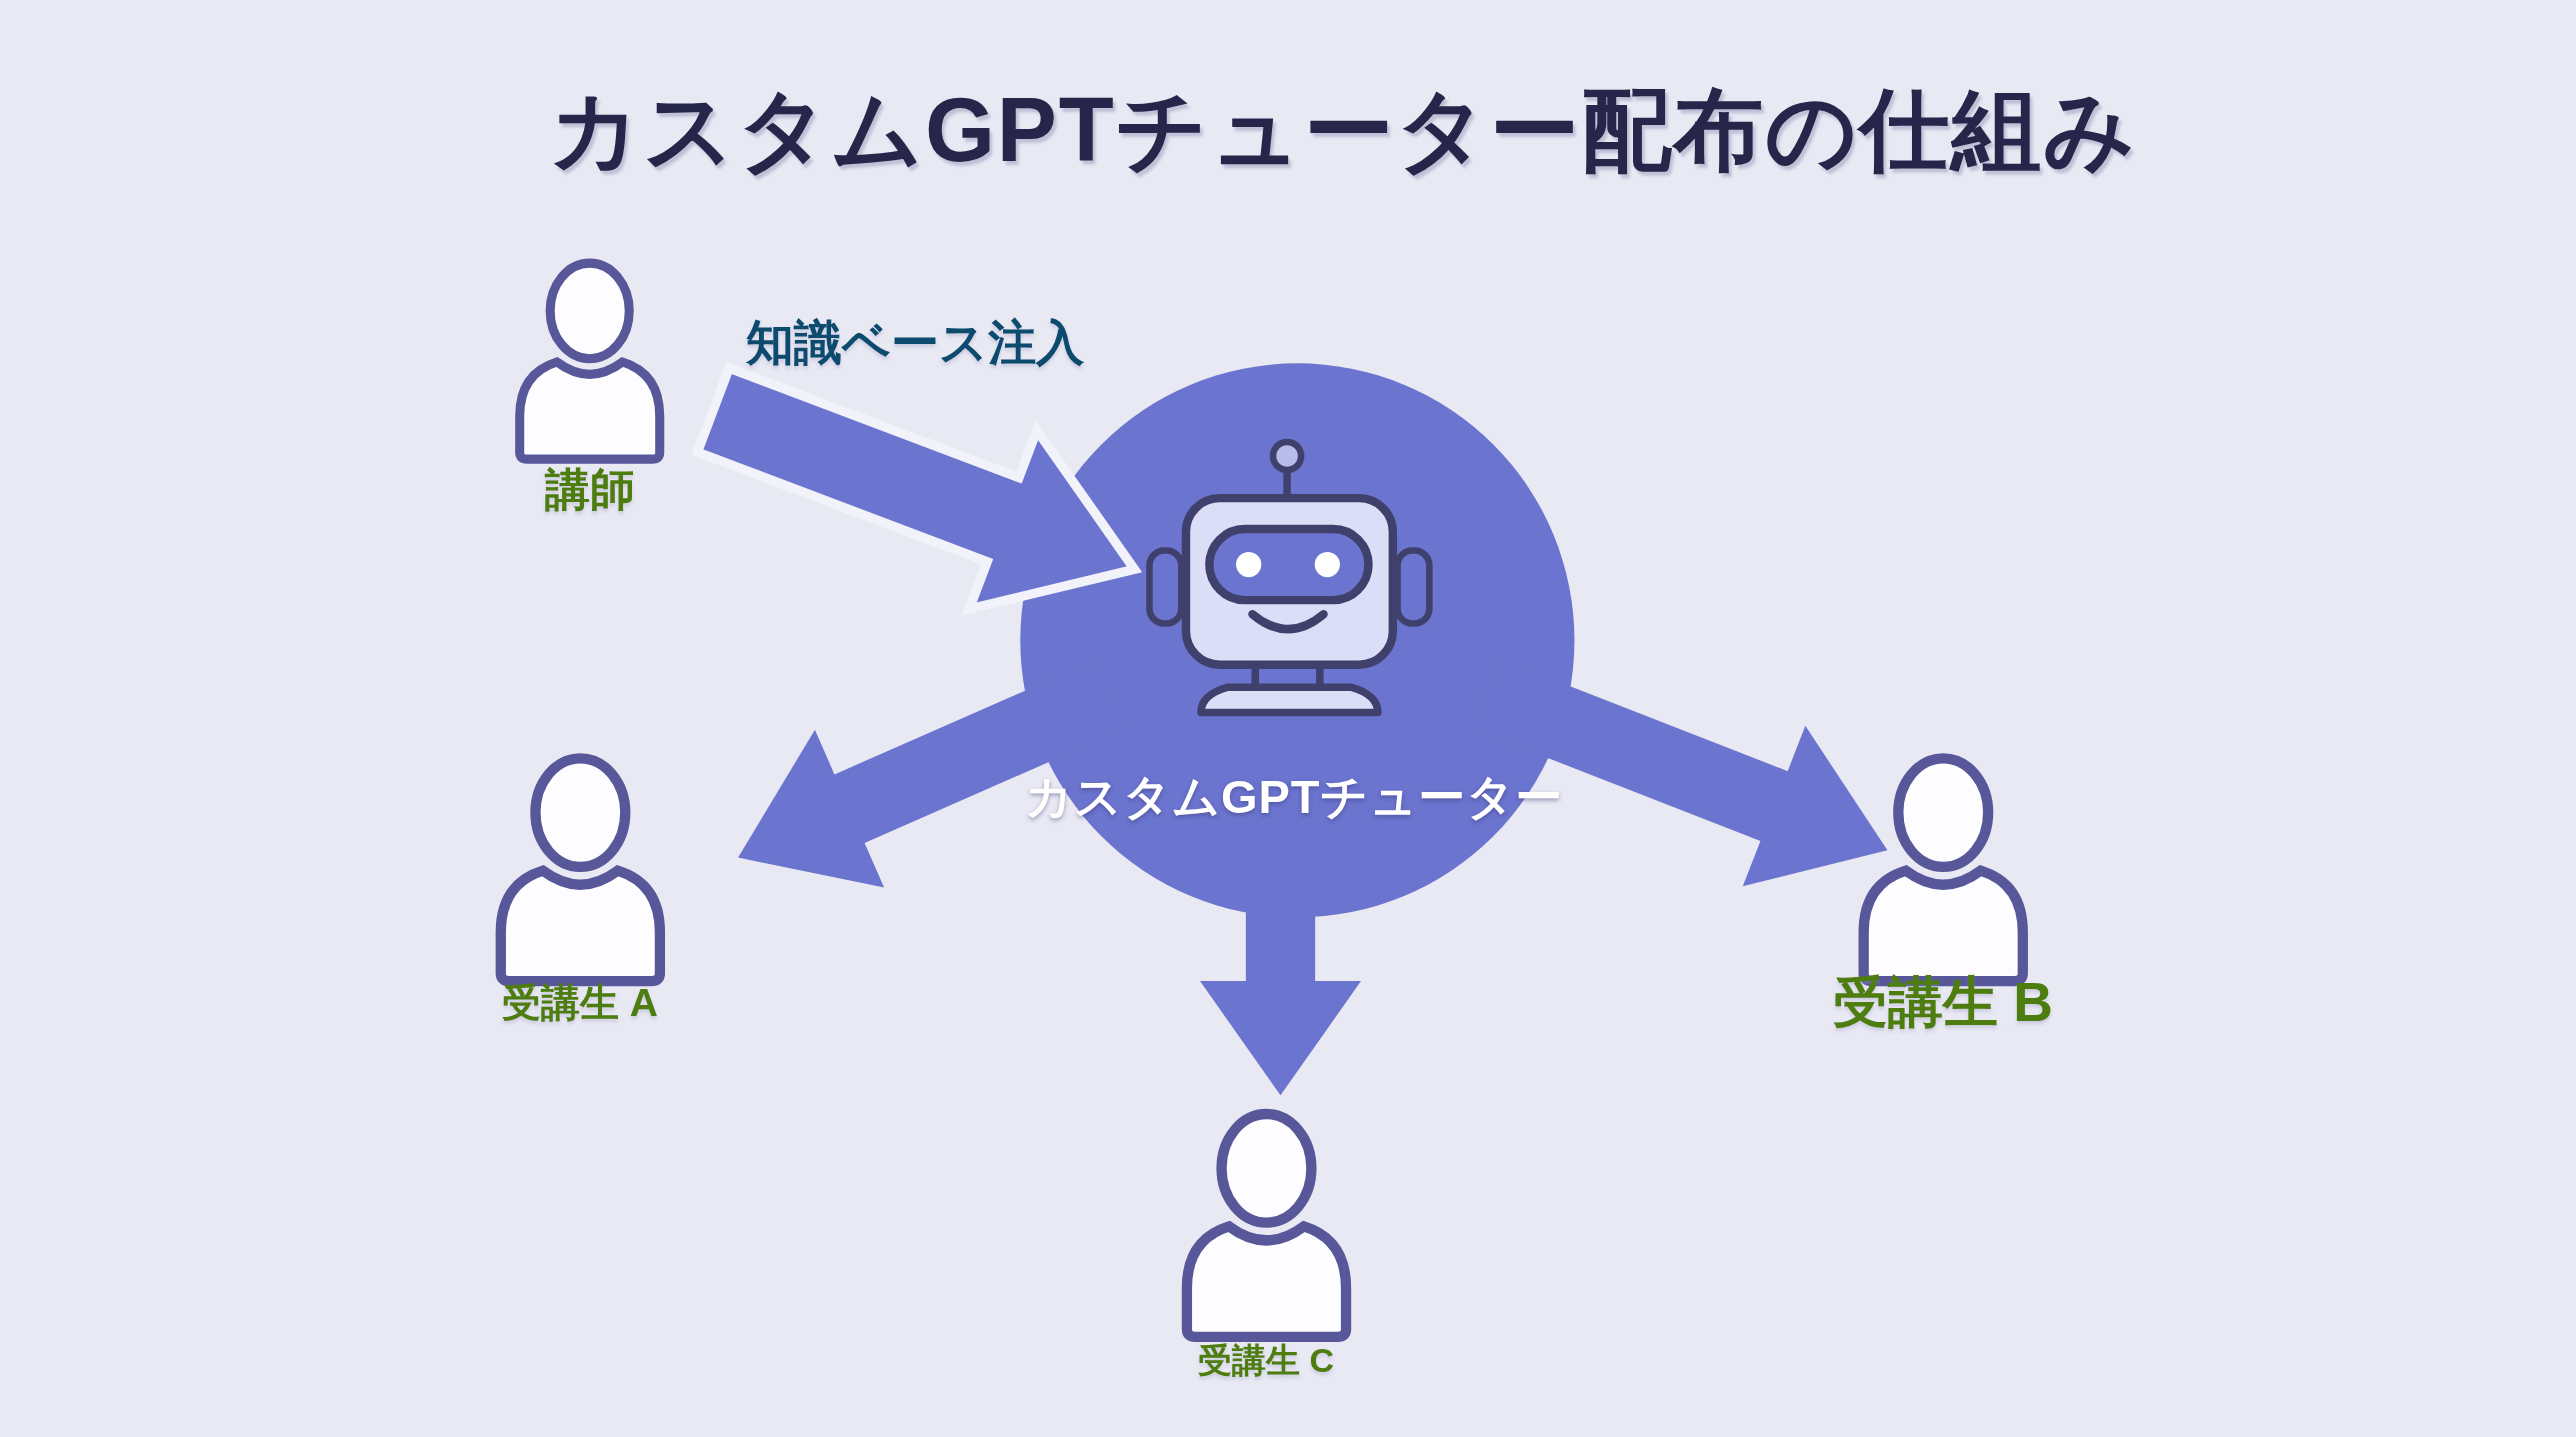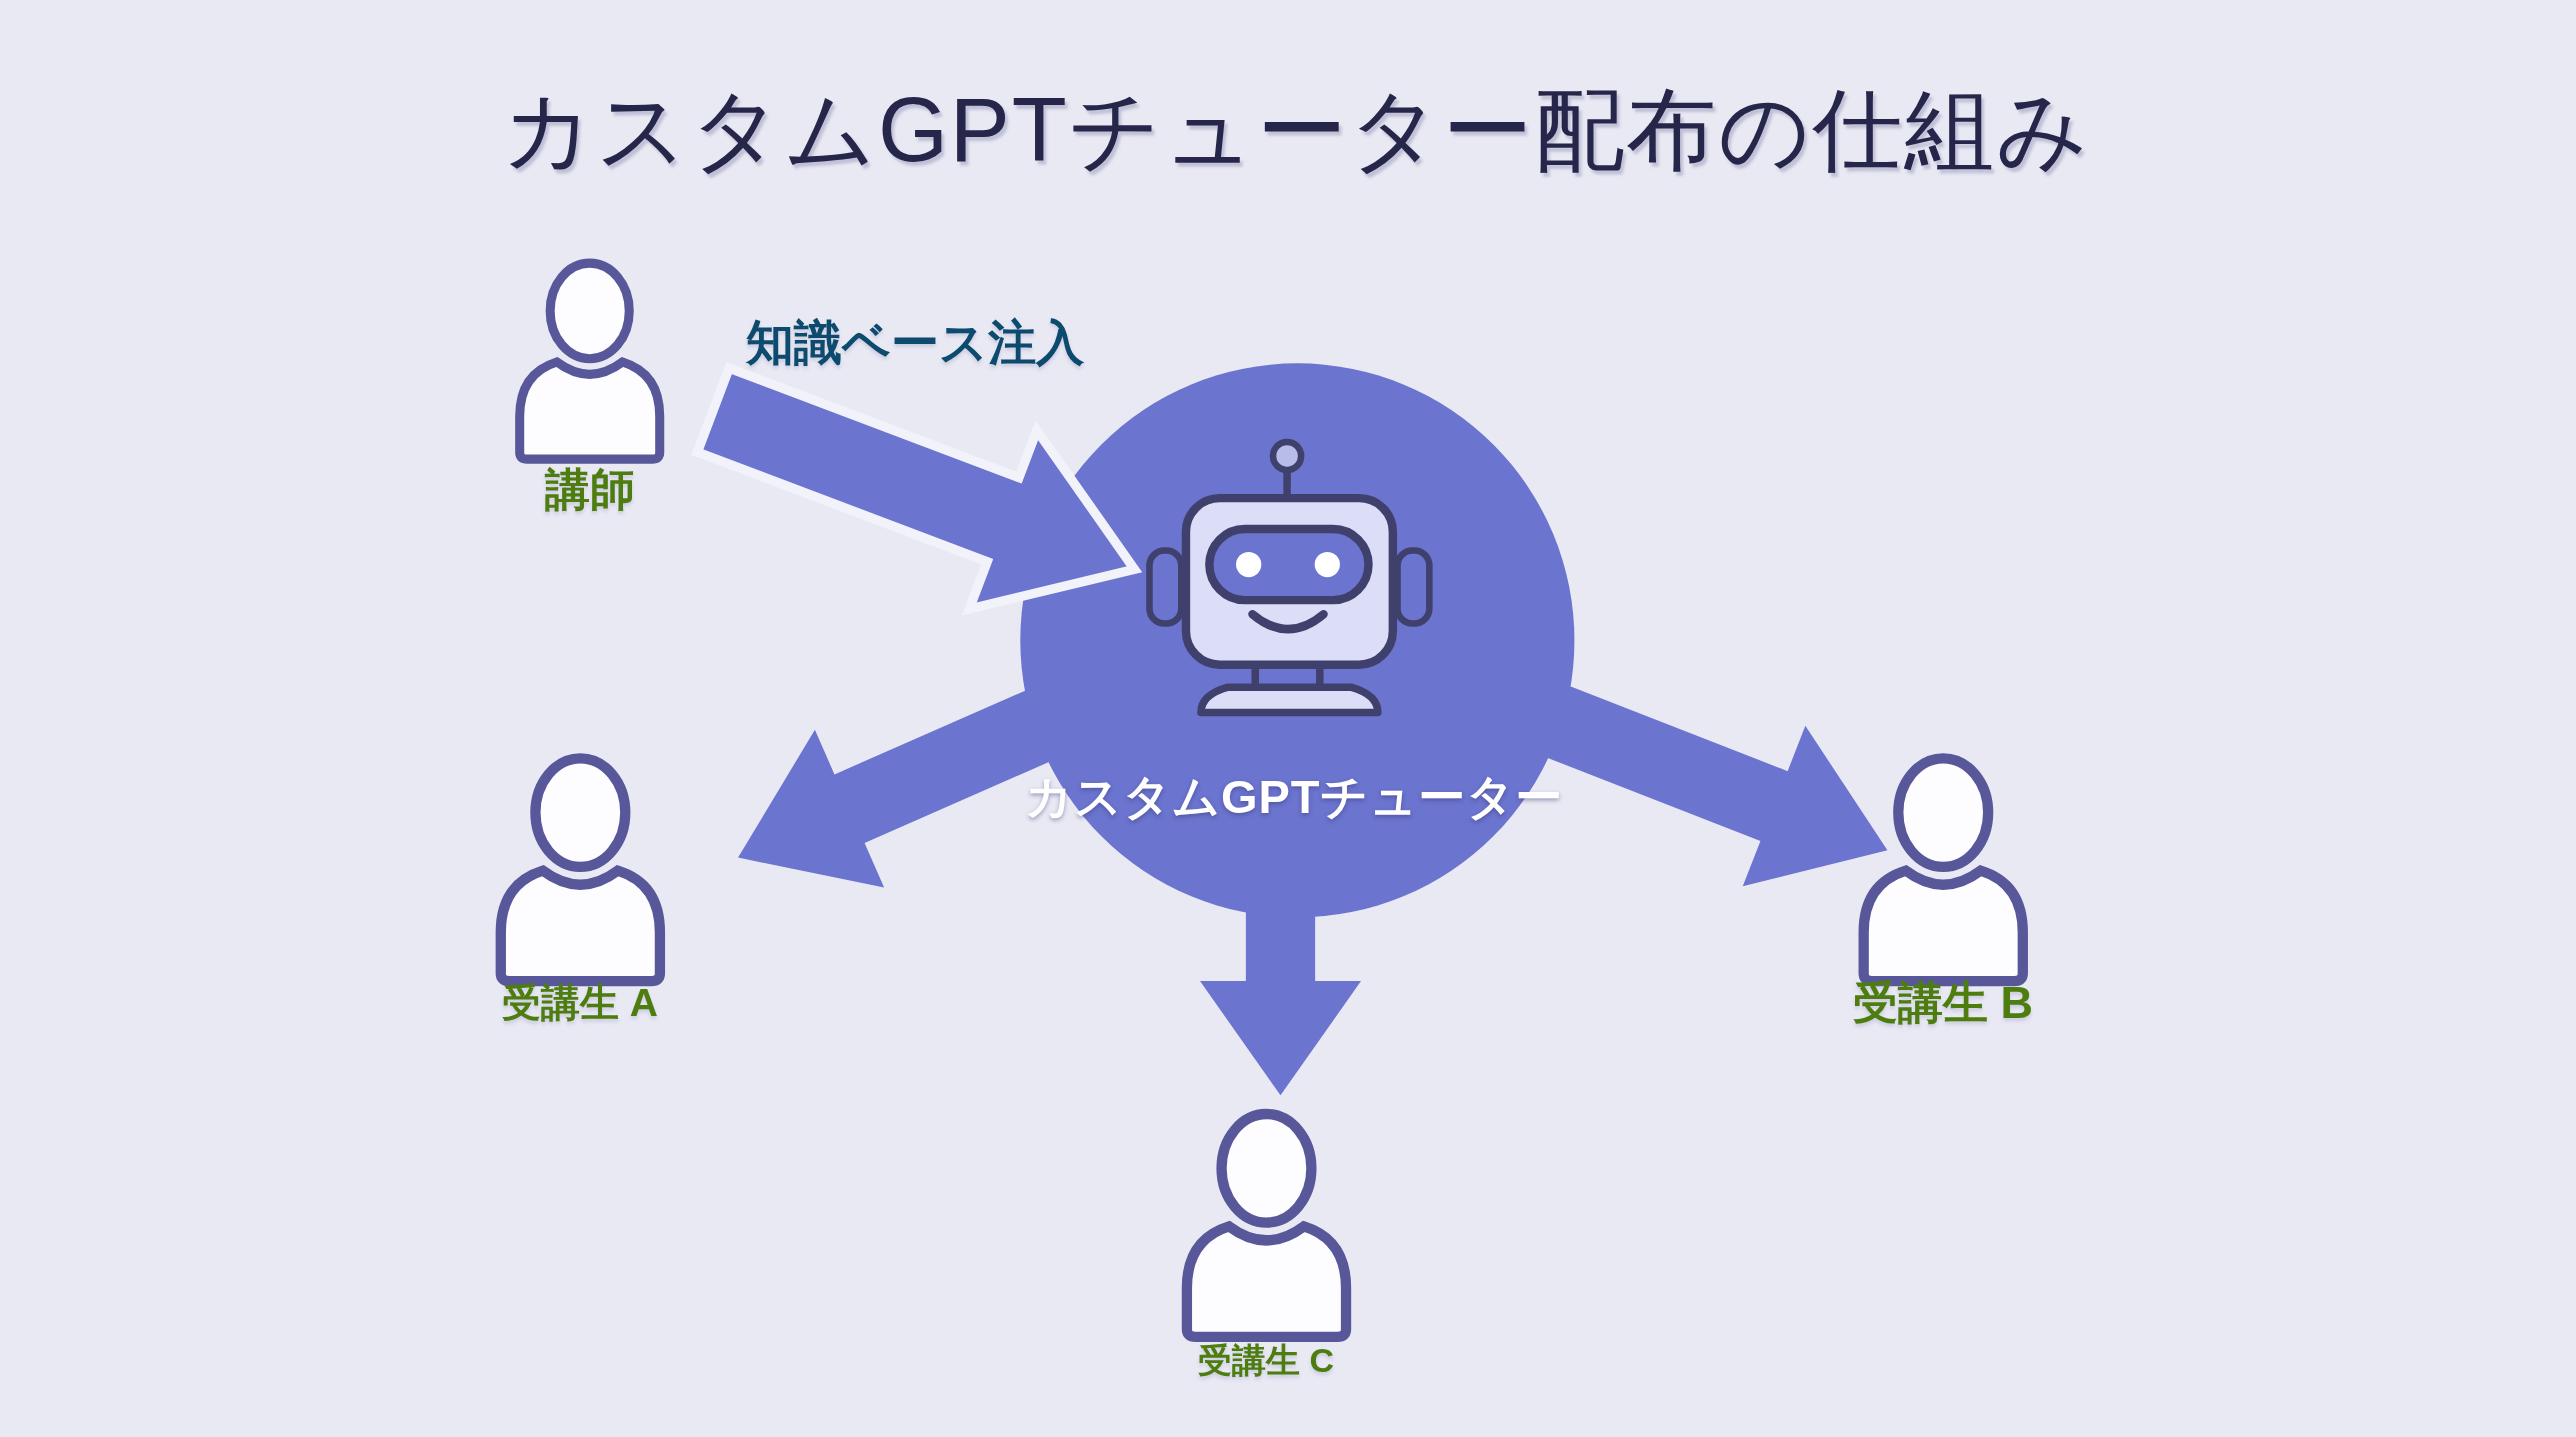--- a/index.html
+++ b/index.html
@@ -8,31 +8,31 @@
     background:#E9E9F4;
     font-family:"Liberation Sans","DejaVu Sans",sans-serif;
   }
   #diagram-svg{position:absolute;left:0;top:0;width:2576px;height:1438px;display:block;}
   .label{
     position:absolute;transform:translate(-50%,-50%);
     white-space:nowrap;font-weight:700;color:#4d7c0f;
     text-shadow:0 2.8px 3.7px rgba(150,150,190,0.35);
   }
   #page-title{
-    left:1296px;top:131px;font-size:90px;font-weight:400;letter-spacing:1.9px;
+    left:1343px;top:131px;font-size:90px;font-weight:700;letter-spacing:1.9px;
     color:#26264A;text-shadow:2.8px 3.7px 2.8px rgba(130,130,170,0.4);
   }
   #injection-label{left:915px;top:343px;font-size:48px;color:#0c4a6e;}
   #instructor-label{left:590px;top:490px;font-size:45px;}
   #tutor-label{
     left:1294px;top:754px;font-size:47px;color:#FFFFFF;
     text-shadow:0 2.8px 4.7px rgba(50,50,110,0.45);letter-spacing:0.9px;margin-top:43px;
   }
   #student-a-label{left:580px;top:1003px;font-size:39px;}
-  #student-b-label{left:1943px;top:1003px;font-size:45px;}
+  #student-b-label{left:1943px;top:1003px;font-size:55px;}
   #student-c-label{left:1266px;top:1361px;font-size:34px;}
 
   .person ellipse,.person path{fill:#FDFDFF;stroke:#57579A;stroke-width:11;}
   .robot-line{stroke:#40406C;fill:none;stroke-linecap:round;}
 </style>
 </head>
 <body>
 
 <svg id="diagram-svg" viewBox="0 0 2752 1536">
 

